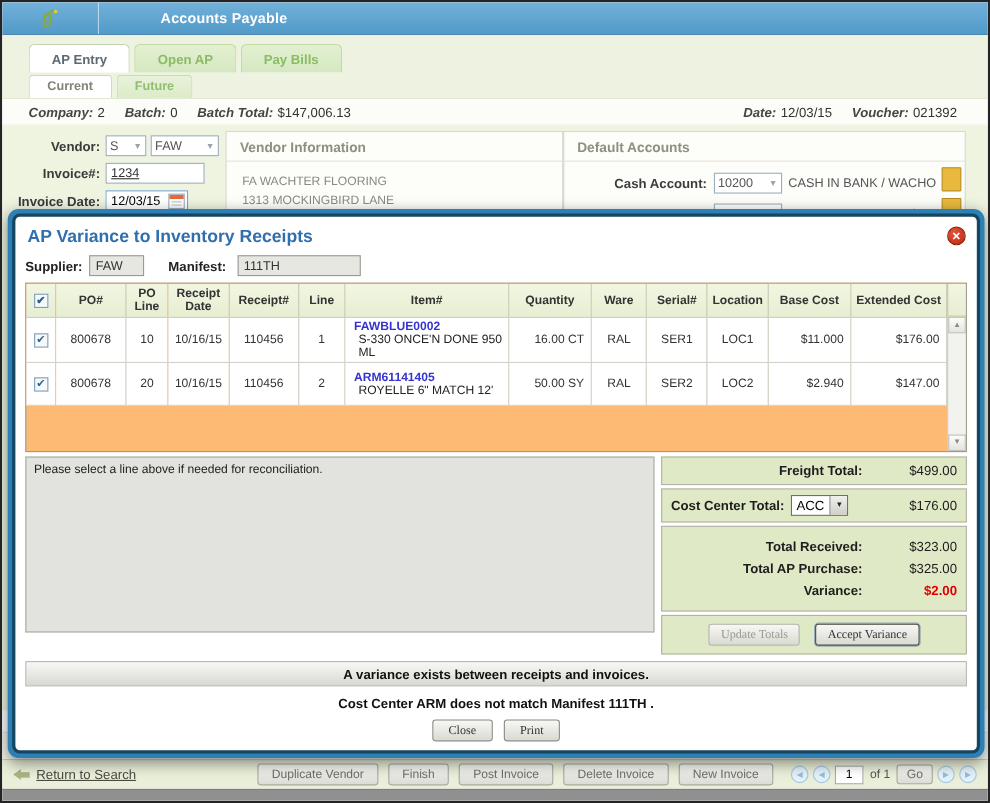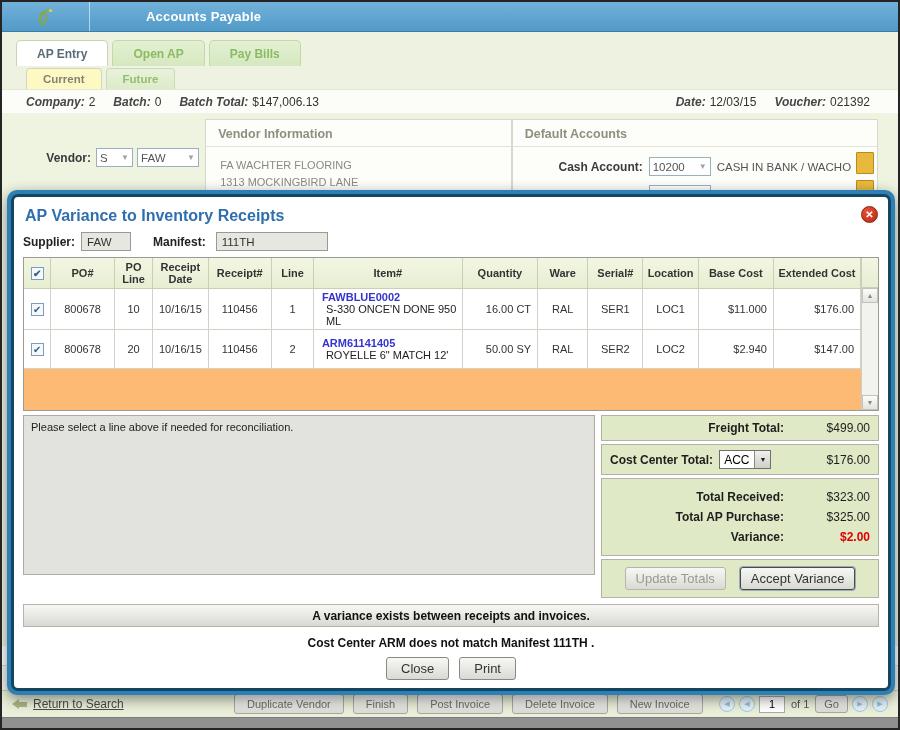--- a/index.html
+++ b/index.html
@@ -6,37 +6,37 @@
   body { font-family: "Liberation Sans", sans-serif; background:#fff; }
   .page { width:900px; height:730px; border:2px solid #242424; position:relative; background:#fff; overflow:hidden; }
 
   
   .appbar { height:30px; background:linear-gradient(#72b1da,#519ac8); border-bottom:1px solid #3e7da8; display:flex; align-items:center; }
   .logo-wrap { width:88px; display:flex; align-items:center; justify-content:center; border-right:1px solid rgba(255,255,255,.55); height:100%; }
   .app-title { color:#fff; font-weight:bold; font-size:13px; padding-left:56px; letter-spacing:.2px; }
 
   
   .tabstrip { background:#eef3e1; padding:8px 0 0 0; border-bottom:1px solid #e2e9d2; }
-  .maintabs { display:flex; gap:4px; padding-left:14px; }
+  .maintabs { display:flex; gap:4px; padding-left:14px;margin-left:10px; }
   .tab { font-size:12px; font-weight:bold; padding:6px 20px 5px 20px; border:1px solid #c2dba2; border-bottom:none; border-radius:5px 5px 0 0; background:linear-gradient(#e3f0d2,#d5e8c0); color:#8bbb64; cursor:default; }
   .tab.active { background:#fff; color:#5b6a74; border-color:#c6d4b2; position:relative; z-index:2; }
   .subtabs { display:flex; gap:4px; padding-left:24px; margin-top:2px; }
   .subtab { font-size:11.5px; font-weight:bold; padding:4px 16px 4px 16px; border:1px solid #cdd9ba; border-bottom:none; border-radius:4px 4px 0 0; background:linear-gradient(#e8f2da,#dcebc9); color:#93bd70; }
-  .subtab.active { background:#fef9c3; color:#83837a; }
+  .subtab.active { background:#ffffff; color:#83837a; }
 
   
   .inforow { height:24px; background:#fcfdf8; display:flex; align-items:center; justify-content:space-between; padding:0 14px 0 24px; font-size:12px; border-bottom:1px solid #f0f2e6; }
   .inforow b { color:#454545;font-style:italic; }
   .inforow span.val { color:#333; margin-right:14px; }
   .inforow .grp { display:flex; gap:4px; align-items:center; }
 
   
   .content { height:531px; background:#eff4e1; position:relative; padding:5px 8px; display:flex; align-items:flex-start; }
   .fieldcol { width:190px; padding-top:4px; }
-  .frow { display:flex; align-items:center; margin-bottom:6px;margin-top:25px; }
+  .frow { display:flex; align-items:center; margin-bottom:6px; }
   .flabel { width:86px; text-align:right; font-weight:bold; font-size:12px; color:#3a3a3a; padding-right:5px; white-space:nowrap; }
   .sel { background:#fff; border:1px solid #9ab0bd; height:19px; display:inline-flex; align-items:center; font-size:11.5px; color:#555; padding:0 3px; position:relative; }
   .sel .arr { color:#9aa4ab; font-size:8px; margin-left:auto; padding-left:5px; }
   .inp { border:1px solid #9ab0bd; height:19px; font-size:11.5px; color:#333; padding:0 4px; font-family:"Liberation Sans",sans-serif; }
   .datewrap { display:inline-flex; align-items:center; border:1px solid #7aa7c7; background:#fff; height:20px; padding-right:2px; }
   .datewrap input { border:none; width:56px; height:16px; font-size:11.5px; padding:0 4px; outline:none; }
 
   .panel { background:#fdfdfa; border:1px solid #d8d8cc; }
   .panel-title { font-size:12.5px; font-weight:bold; color:#8f8f80; padding:7px 12px 5px 12px; border-bottom:1px solid #e3e3d8; }
   .vinfo { width:308px; margin-left:6px; height:170px; }
@@ -83,21 +83,21 @@
   .trow { display:flex; align-items:center; font-size:12px; }
   .tlabel { flex:1; text-align:right; font-weight:bold; color:#1d1d1d; padding-right:14px; }
   .tval { width:72px; text-align:right; color:#1d1d1d; }
   .tval.red { color:#e00000; font-weight:bold; }
   .ccrow .tlabel { flex:0 0 auto; text-align:left; padding-right:6px; }
   .ccsel { display:inline-flex; align-items:center; background:#fff; border:1px solid #6f6f6f; height:19px; font-size:12px; padding-left:4px; }
   .ccsel .btn { width:16px; height:17px; background:linear-gradient(#f0f0ec,#cfcfc8); border-left:1px solid #8a8a84; margin-left:5px; display:flex; align-items:center; justify-content:center; font-size:7px; color:#222; }
   .ccrow .tval { margin-left:auto; }
   .totbox .trow { margin:6px 0; }
   .btnbox { display:flex; justify-content:center; gap:14px; padding:7px 8px; }
-  .gbtn { font-size:13px; color:#333; background:linear-gradient(#f7f7f4,#dadad4); border:1px solid #8a8a84; border-radius:3px; padding:3px 10px; cursor:pointer; font-family:Liberation Sans, sans-serif; }
+  .gbtn { font-size:11px; color:#333; background:linear-gradient(#f7f7f4,#dadad4); border:1px solid #8a8a84; border-radius:3px; padding:3px 10px; cursor:pointer; font-family:Liberation Serif, serif; }
   .gbtn:disabled, .gbtn.disabled { color:#9a9a94; border-color:#b5b5ae; cursor:default; }
   .gbtn.primary { border:1px solid #4a4a46; box-shadow:0 0 0 1px #9ab; }
 
   .m-banner { margin-top:6px; height:23px; background:linear-gradient(#f7f7f4,#d9d9d4); border:1px solid #b5b5ae; display:flex; align-items:center; justify-content:center; font-size:12px; font-weight:bold; color:#111; }
   .m-mismatch { text-align:center; font-size:12px; font-weight:bold; color:#111; margin-top:9px; }
   .m-actions { display:flex; justify-content:center; gap:10px; margin-top:7px; }
   .m-actions .gbtn { padding:3px 14px; }
 
   
   .belowstrip { height:20px; background:#fff; position:relative; border-top:1px solid #eee; }

